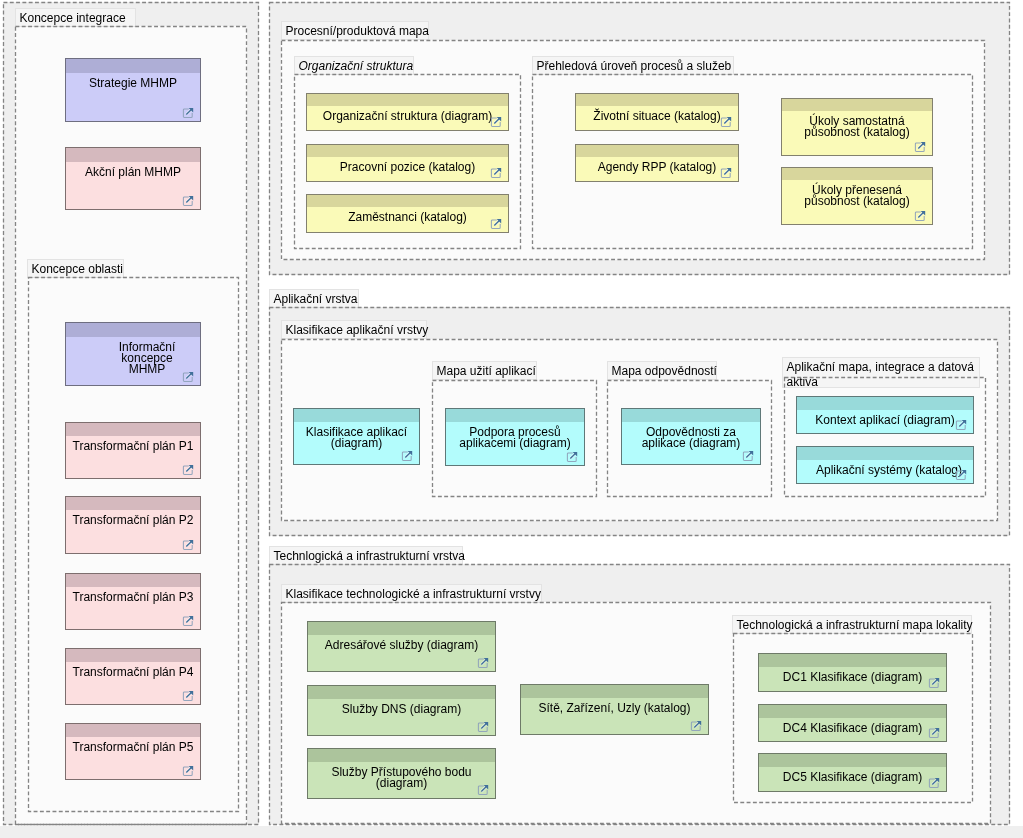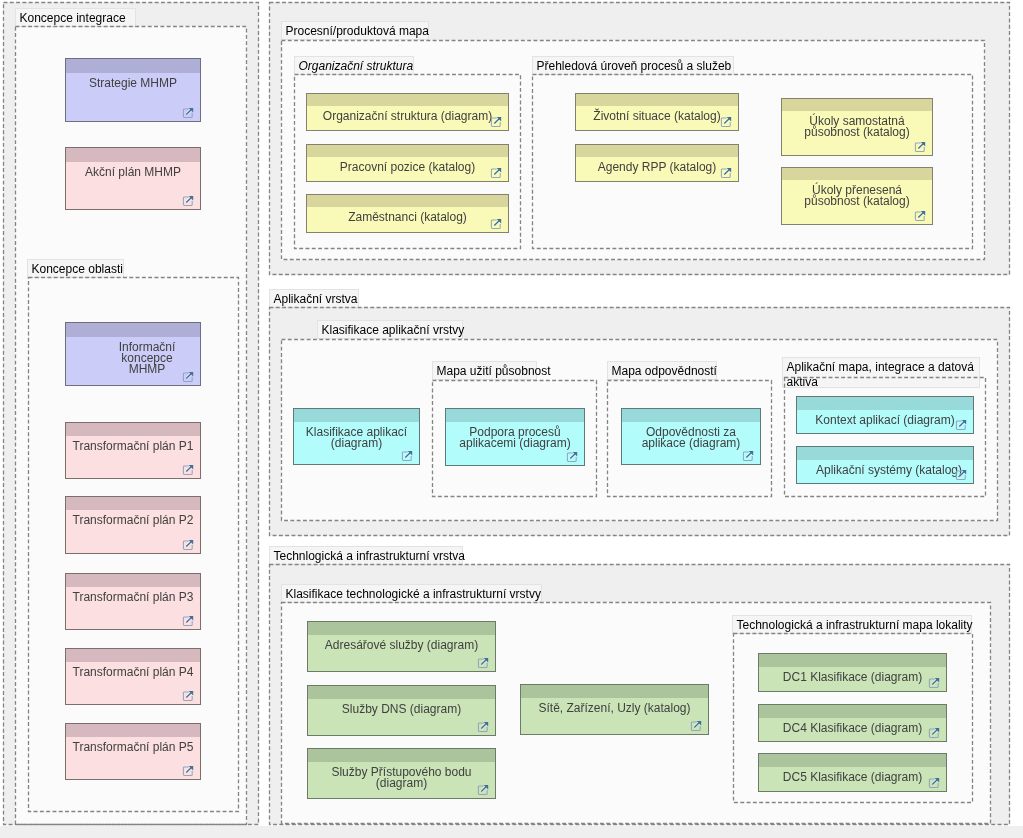--- a/index.html
+++ b/index.html
@@ -9,21 +9,21 @@
   #root{position:absolute;left:0;top:0;width:1023px;height:838px;background:#ffffff;}
   #lines{position:absolute;left:0;top:0;}
   #footer{position:absolute;left:0;top:826px;width:1023px;height:12px;background:#efefef;}
   .grp-fill{position:absolute;}
   .grp-label{position:absolute;box-sizing:border-box;border:1px solid #e3e3e3;
        font-size:12px;line-height:15px;color:#000;
        padding:2px 4px 0px 3.5px;white-space:nowrap;}
   .card{position:absolute;box-sizing:border-box;border:1px solid #555;}
   .card .band{position:absolute;left:0;right:0;top:0;}
   .card .ctext{position:absolute;left:0;right:0;text-align:center;
-       font-size:12px;line-height:11px;color:#404040;}
+       font-size:12px;line-height:11px;color:#000000;}
   .card .lnk{position:absolute;width:12px;height:12px;line-height:0;}
 </style>
 </head>
 <body>
 
 <div id="root">
   <div class="grp-fill" style="left: 3px; top: 2px; width: 256px; height: 823px; background: rgb(239, 239, 239);"></div>
     <div class="grp-fill" style="left: 15px; top: 26px; width: 232px; height: 799px; background: rgb(251, 251, 251);"></div>
     <div class="grp-fill" style="left: 28px; top: 277px; width: 211px; height: 535px; background: rgb(251, 251, 251);"></div>
     <div class="grp-fill" style="left: 269px; top: 2px; width: 741px; height: 273px; background: rgb(239, 239, 239);"></div>
@@ -37,22 +37,22 @@
     <div class="grp-fill" style="left: 784px; top: 377px; width: 202px; height: 120px; background: rgb(251, 251, 251);"></div>
     <div class="grp-fill" style="left: 269px; top: 564px; width: 741px; height: 261px; background: rgb(239, 239, 239);"></div>
     <div class="grp-fill" style="left: 281px; top: 602px; width: 710px; height: 222px; background: rgb(251, 251, 251);"></div>
     <div class="grp-fill" style="left: 733px; top: 633px; width: 240px; height: 170px; background: rgb(251, 251, 251);"></div>
     <div class="grp-label" style="left: 15px; top: 8px; width: 121px; height: 19px; background: rgb(245, 245, 245); border-color: rgb(227, 227, 227);"><span>Koncepce integrace</span></div>
     <div class="grp-label" style="left: 27px; top: 259px; width: 97px; height: 19px; background: rgb(245, 245, 245); border-color: rgb(227, 227, 227);"><span>Koncepce oblasti</span></div>
     <div class="grp-label" style="left: 281px; top: 21px; width: 148px; height: 19px; background: rgb(245, 245, 245); border-color: rgb(227, 227, 227);"><span>Procesní/produktová mapa</span></div>
     <div class="grp-label" style="left: 294px; top: 56px; width: 120px; height: 19px; background: rgb(245, 245, 245); border-color: rgb(227, 227, 227); font-style: italic;"><span>Organizační struktura</span></div>
     <div class="grp-label" style="left: 532px; top: 56px; width: 202px; height: 19px; background: rgb(245, 245, 245); border-color: rgb(227, 227, 227);"><span>Přehledová úroveň procesů a služeb</span></div>
     <div class="grp-label" style="left: 269px; top: 289px; width: 90px; height: 19px; background: rgb(245, 245, 245); border-color: rgb(227, 227, 227);"><span>Aplikační vrstva</span></div>
-    <div class="grp-label" style="left: 281px; top: 320px; width: 146px; height: 19px; background: rgb(245, 245, 245); border-color: rgb(227, 227, 227); margin-left: 36px;"><span>Klasifikace aplikační vrstvy</span></div>
-    <div class="grp-label" style="left: 432px; top: 361px; width: 105px; height: 19px; background: rgb(245, 245, 245); border-color: rgb(227, 227, 227);"><span>Mapa užití působnost</span></div>
+    <div class="grp-label" style="left: 281px; top: 320px; width: 146px; height: 19px; background: rgb(245, 245, 245); border-color: rgb(227, 227, 227);"><span>Klasifikace aplikační vrstvy</span></div>
+    <div class="grp-label" style="left: 432px; top: 361px; width: 105px; height: 19px; background: rgb(245, 245, 245); border-color: rgb(227, 227, 227);"><span>Mapa užití aplikací</span></div>
     <div class="grp-label" style="left: 607px; top: 361px; width: 110px; height: 19px; background: rgb(245, 245, 245); border-color: rgb(227, 227, 227);"><span>Mapa odpovědností</span></div>
     <div class="grp-label" style="left: 782px; top: 357px; width: 198px; height: 31px; background: rgb(245, 245, 245); border-color: rgb(227, 227, 227); white-space: normal;"><span>Aplikační mapa, integrace a datová aktiva</span></div>
     <div class="grp-label" style="left: 269px; top: 546px; width: 194px; height: 19px; background: rgb(245, 245, 245); border-color: rgb(227, 227, 227);"><span>Technlogická a infrastrukturní vrstva</span></div>
     <div class="grp-label" style="left: 281px; top: 584px; width: 261px; height: 19px; background: rgb(245, 245, 245); border-color: rgb(227, 227, 227);"><span>Klasifikace technologické a infrastrukturní vrstvy</span></div>
     <div class="grp-label" style="left: 732px; top: 615px; width: 240px; height: 19px; background: rgb(245, 245, 245); border-color: rgb(227, 227, 227);"><span>Technologická a infrastrukturní mapa lokality</span></div>
     <svg id="lines" width="1023" height="838">
       <rect x="3.5" y="2.5" width="255" height="822" fill="none" stroke="#848484" stroke-width="1.3" stroke-dasharray="3.9 2.4"></rect>
       <rect x="15.5" y="26.5" width="231" height="798" fill="none" stroke="#848484" stroke-width="1.3" stroke-dasharray="3.9 2.4"></rect>
       <rect x="28.5" y="277.5" width="210" height="534" fill="none" stroke="#848484" stroke-width="1.3" stroke-dasharray="3.9 2.4"></rect>
       <rect x="269.5" y="2.5" width="740" height="272" fill="none" stroke="#848484" stroke-width="1.3" stroke-dasharray="3.9 2.4"></rect>

